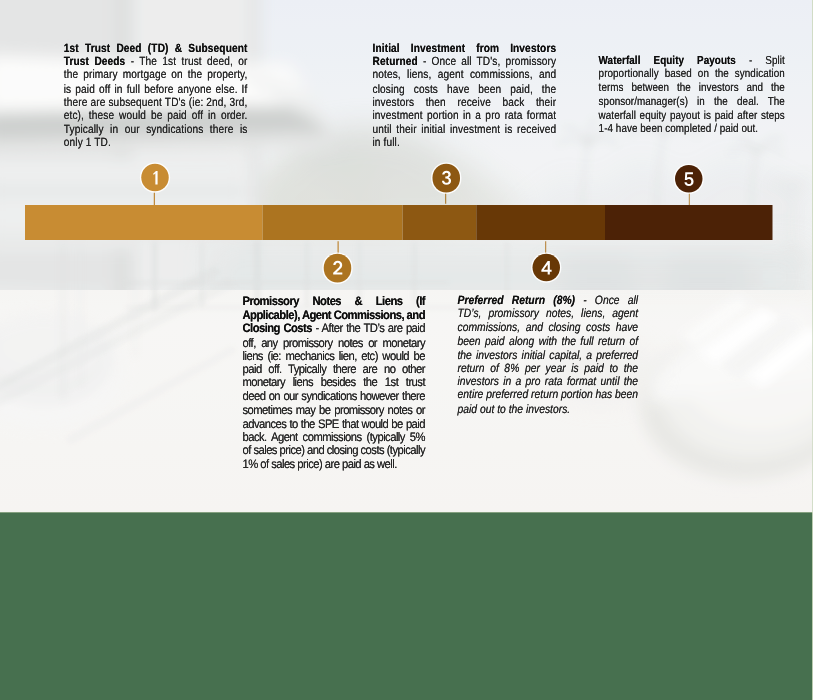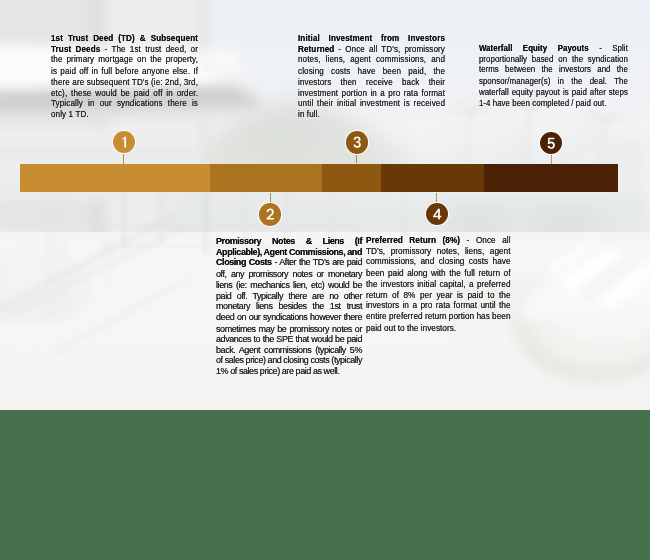--- a/index.html
+++ b/index.html
@@ -228,33 +228,33 @@
         <path fill="#ffffff" d="M3.3 2.6 L9.5 2.6 L9.5 4.2 L4.85 4.2 L4.6 7.0 C5.15 6.65 5.8 6.5 6.5 6.5 C8.6 6.5 10.0 7.95 10.0 10.1 C10.0 12.35 8.45 13.85 6.25 13.85 C4.2 13.85 2.75 12.65 2.6 10.75 L4.4 10.75 C4.55 11.7 5.25 12.25 6.25 12.25 C7.4 12.25 8.15 11.4 8.15 10.15 C8.15 8.9 7.4 8.1 6.25 8.1 C5.5 8.1 4.95 8.4 4.6 9.0 L2.95 9.0 Z"></path>
       </svg>
   </div>
 
   <div class="tbw" style="left:51.0px;top:33.2px;">
     <div class="tb" style="width:147px;font-size:8.1px;line-height:9.21px;letter-spacing:0.1px;transform:scaleY(1.18)">
       <span class="t">1st Trust Deed (TD) &amp; Subsequent Trust Deeds</span><span> - The 1st trust deed, or the primary mortgage on the property, is paid off in full before anyone else. If there are subsequent TD's (ie: 2nd, 3rd, etc), these would be paid off in order. Typically in our syndications there is only 1 TD.</span>
     </div>
   </div>
 
-  <div class="tbw" style="left:216px;top:235.6px;">
+  <div class="tbw" style="left:194px;top:235.6px;">
     <div class="tb" style="width:136px;font-size:8.4px;line-height:9.21px;letter-spacing:-0.4px;transform:scaleY(1.18) scaleX(1.0735);transform-origin:0 0">
       <span class="t">Promissory Notes &amp; Liens (If Applicable), Agent Commissions, and Closing Costs</span><span> - After the TD’s are paid off, any promissory notes or monetary liens (ie: mechanics lien, etc) would be paid off. Typically there are no other monetary liens besides the 1st trust deed on our syndications however there sometimes may be promissory notes or advances to the SPE that would be paid back. Agent commissions (typically 5% of sales price) and closing costs (typically 1% of sales price) are paid as well.</span>
     </div>
   </div>
 
   <div class="tbw" style="left:298px;top:33.2px;">
     <div class="tb" style="width:147px;font-size:8.1px;line-height:9.21px;letter-spacing:0.1px;transform:scaleY(1.18)">
       <span class="t">Initial Investment from Investors Returned</span><span> - Once all TD's, promissory notes, liens, agent commissions, and closing costs have been paid, the investors then receive back their investment portion in a pro rata format until their initial investment is received in full.</span>
     </div>
   </div>
 
-  <div class="tbw" style="left:365.5px;top:235.4px;">
+  <div class="tbw" style="left:365.5px;top:235.4px;font-style:italic;">
     <div class="tb" style="width:143px;font-size:8.2px;line-height:9.21px;letter-spacing:0px;transform:scaleY(1.18) scaleX(1.0105);transform-origin:0 0">
       <span class="t">Preferred Return (8%)</span><span> - Once all TD’s, promissory notes, liens, agent commissions, and closing costs have been paid along with the full return of the investors initial capital, a preferred return of 8% per year is paid to the investors in a pro rata format until the entire preferred return portion has been paid out to the investors.</span>
     </div>
   </div>
 
   <div class="tbw" style="left:478.9px;top:43px;">
     <div class="tb" style="width:149px;font-size:7.9px;line-height:9.21px;letter-spacing:0.05px;transform:scaleY(1.18)">
       <span class="t">Waterfall Equity Payouts</span><span> - Split proportionally based on the syndication terms between the investors and the sponsor/manager(s) in the deal. The waterfall equity payout is paid after steps 1-4 have been completed / paid out.</span>
     </div>
   </div>

